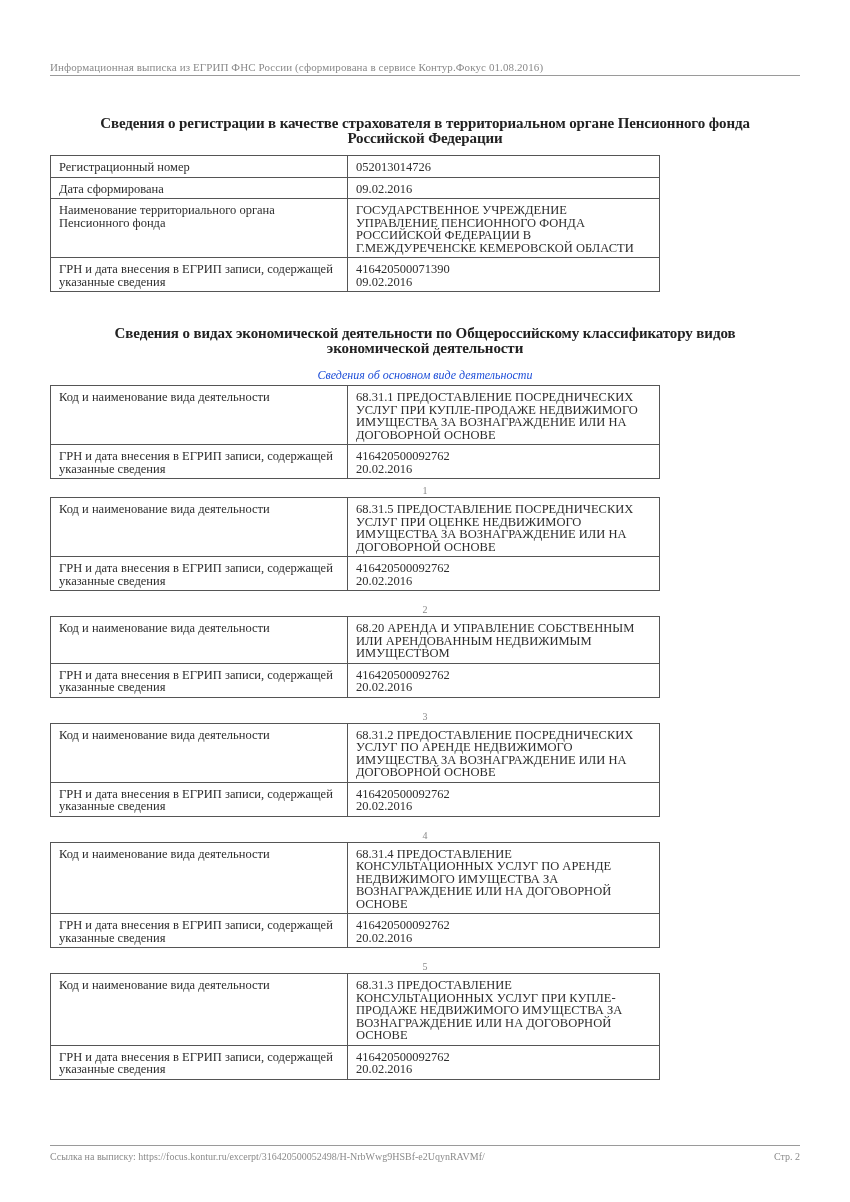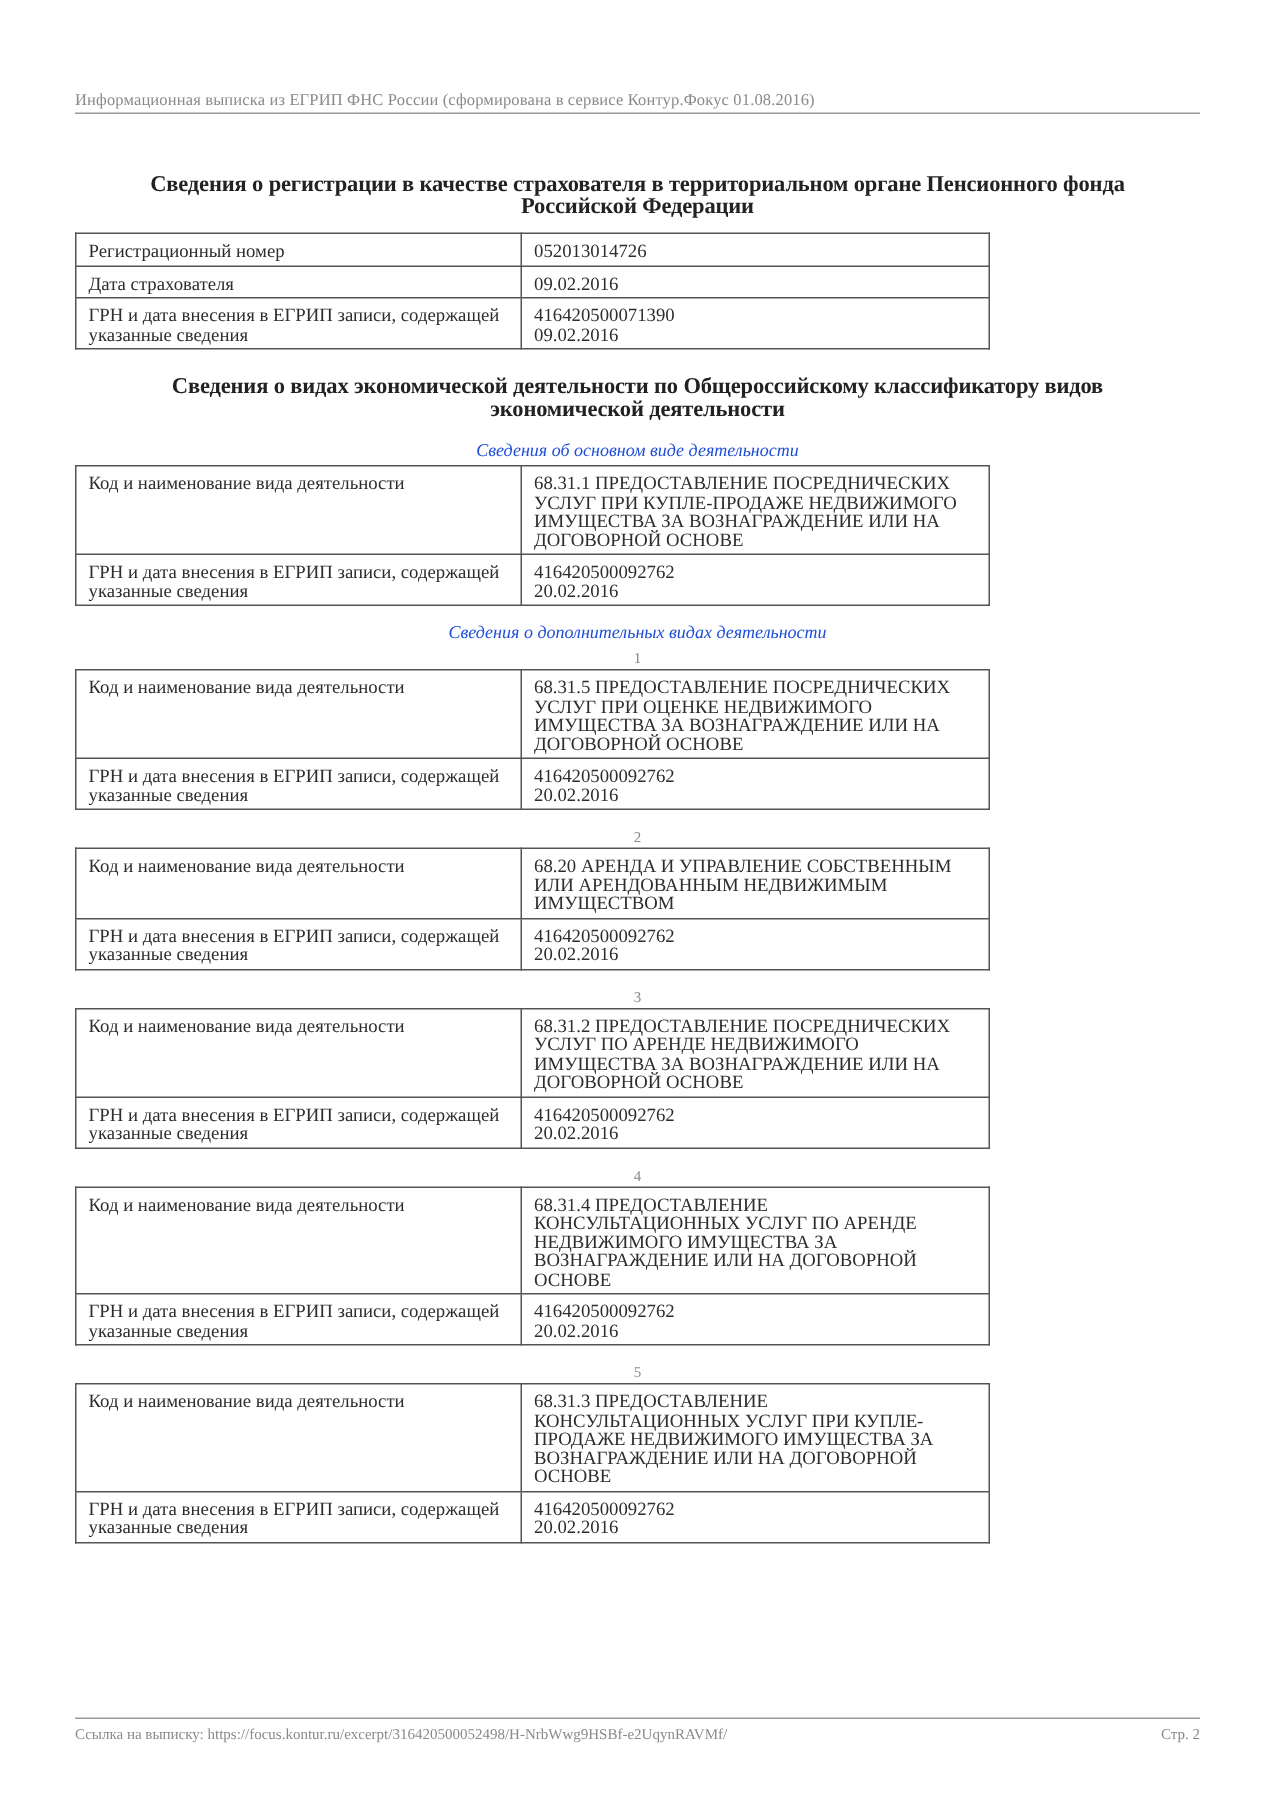--- a/index.html
+++ b/index.html
@@ -31,48 +31,51 @@
 
 <div class="content">
   <h2 style="padding:0 10px;">Сведения о регистрации в качестве страхователя в территориальном органе Пенсионного фонда Российской Федерации</h2>
   <table style="margin-top:9px;">
     <tbody>
         <tr>
       <td class="k">Регистрационный номер</td>
       <td class="v">052013014726</td>
     </tr>
     <tr>
-      <td class="k">Дата страхователя</td>
+      <td class="k">Дата сформирована</td>
       <td class="v">09.02.2016</td>
+    </tr>
+    <tr>
+      <td class="k">Наименование территориального органа Пенсионного фонда</td>
+      <td class="v">ГОСУДАРСТВЕННОЕ УЧРЕЖДЕНИЕ УПРАВЛЕНИЕ ПЕНСИОННОГО ФОНДА РОССИЙСКОЙ ФЕДЕРАЦИИ В Г.МЕЖДУРЕЧЕНСКЕ КЕМЕРОВСКОЙ ОБЛАСТИ</td>
     </tr>
     <tr>
       <td class="k">ГРН и дата внесения в ЕГРИП записи, содержащей указанные сведения</td>
       <td class="v">416420500071390
 09.02.2016</td>
     </tr>
   </tbody>
     </table>
 
-  <h2 style="margin-top:18px; padding:0 40px;">Сведения о видах экономической деятельности по Общероссийскому классификатору видов экономической деятельности</h2>
+  <h2 style="margin-top:34px; padding:0 40px;">Сведения о видах экономической деятельности по Общероссийскому классификатору видов экономической деятельности</h2>
   <p class="subcap" style="margin-top:12px;">Сведения об основном виде деятельности</p>
   <table style="margin-top:3px;">
     <tbody>
         <tr>
       <td class="k">Код и наименование вида деятельности</td>
       <td class="v">68.31.1 ПРЕДОСТАВЛЕНИЕ ПОСРЕДНИЧЕСКИХ УСЛУГ ПРИ КУПЛЕ-ПРОДАЖЕ НЕДВИЖИМОГО ИМУЩЕСТВА ЗА ВОЗНАГРАЖДЕНИЕ ИЛИ НА ДОГОВОРНОЙ ОСНОВЕ</td>
     </tr>
     <tr>
       <td class="k">ГРН и дата внесения в ЕГРИП записи, содержащей указанные сведения</td>
       <td class="v">416420500092762
 20.02.2016</td>
     </tr>
   </tbody>
     </table>
 
-  <p class="subcap" style="margin-top:10px;">Сведения о дополнительных видах деятельности</p>
 
   <div style="margin-top:6px;">
     <p class="num">1</p>
     <table>
       <tbody>
           <tr>
         <td class="k">Код и наименование вида деятельности</td>
         <td class="v">68.31.5 ПРЕДОСТАВЛЕНИЕ ПОСРЕДНИЧЕСКИХ УСЛУГ ПРИ ОЦЕНКЕ НЕДВИЖИМОГО ИМУЩЕСТВА ЗА ВОЗНАГРАЖДЕНИЕ ИЛИ НА ДОГОВОРНОЙ ОСНОВЕ</td>
       </tr>
       <tr>

